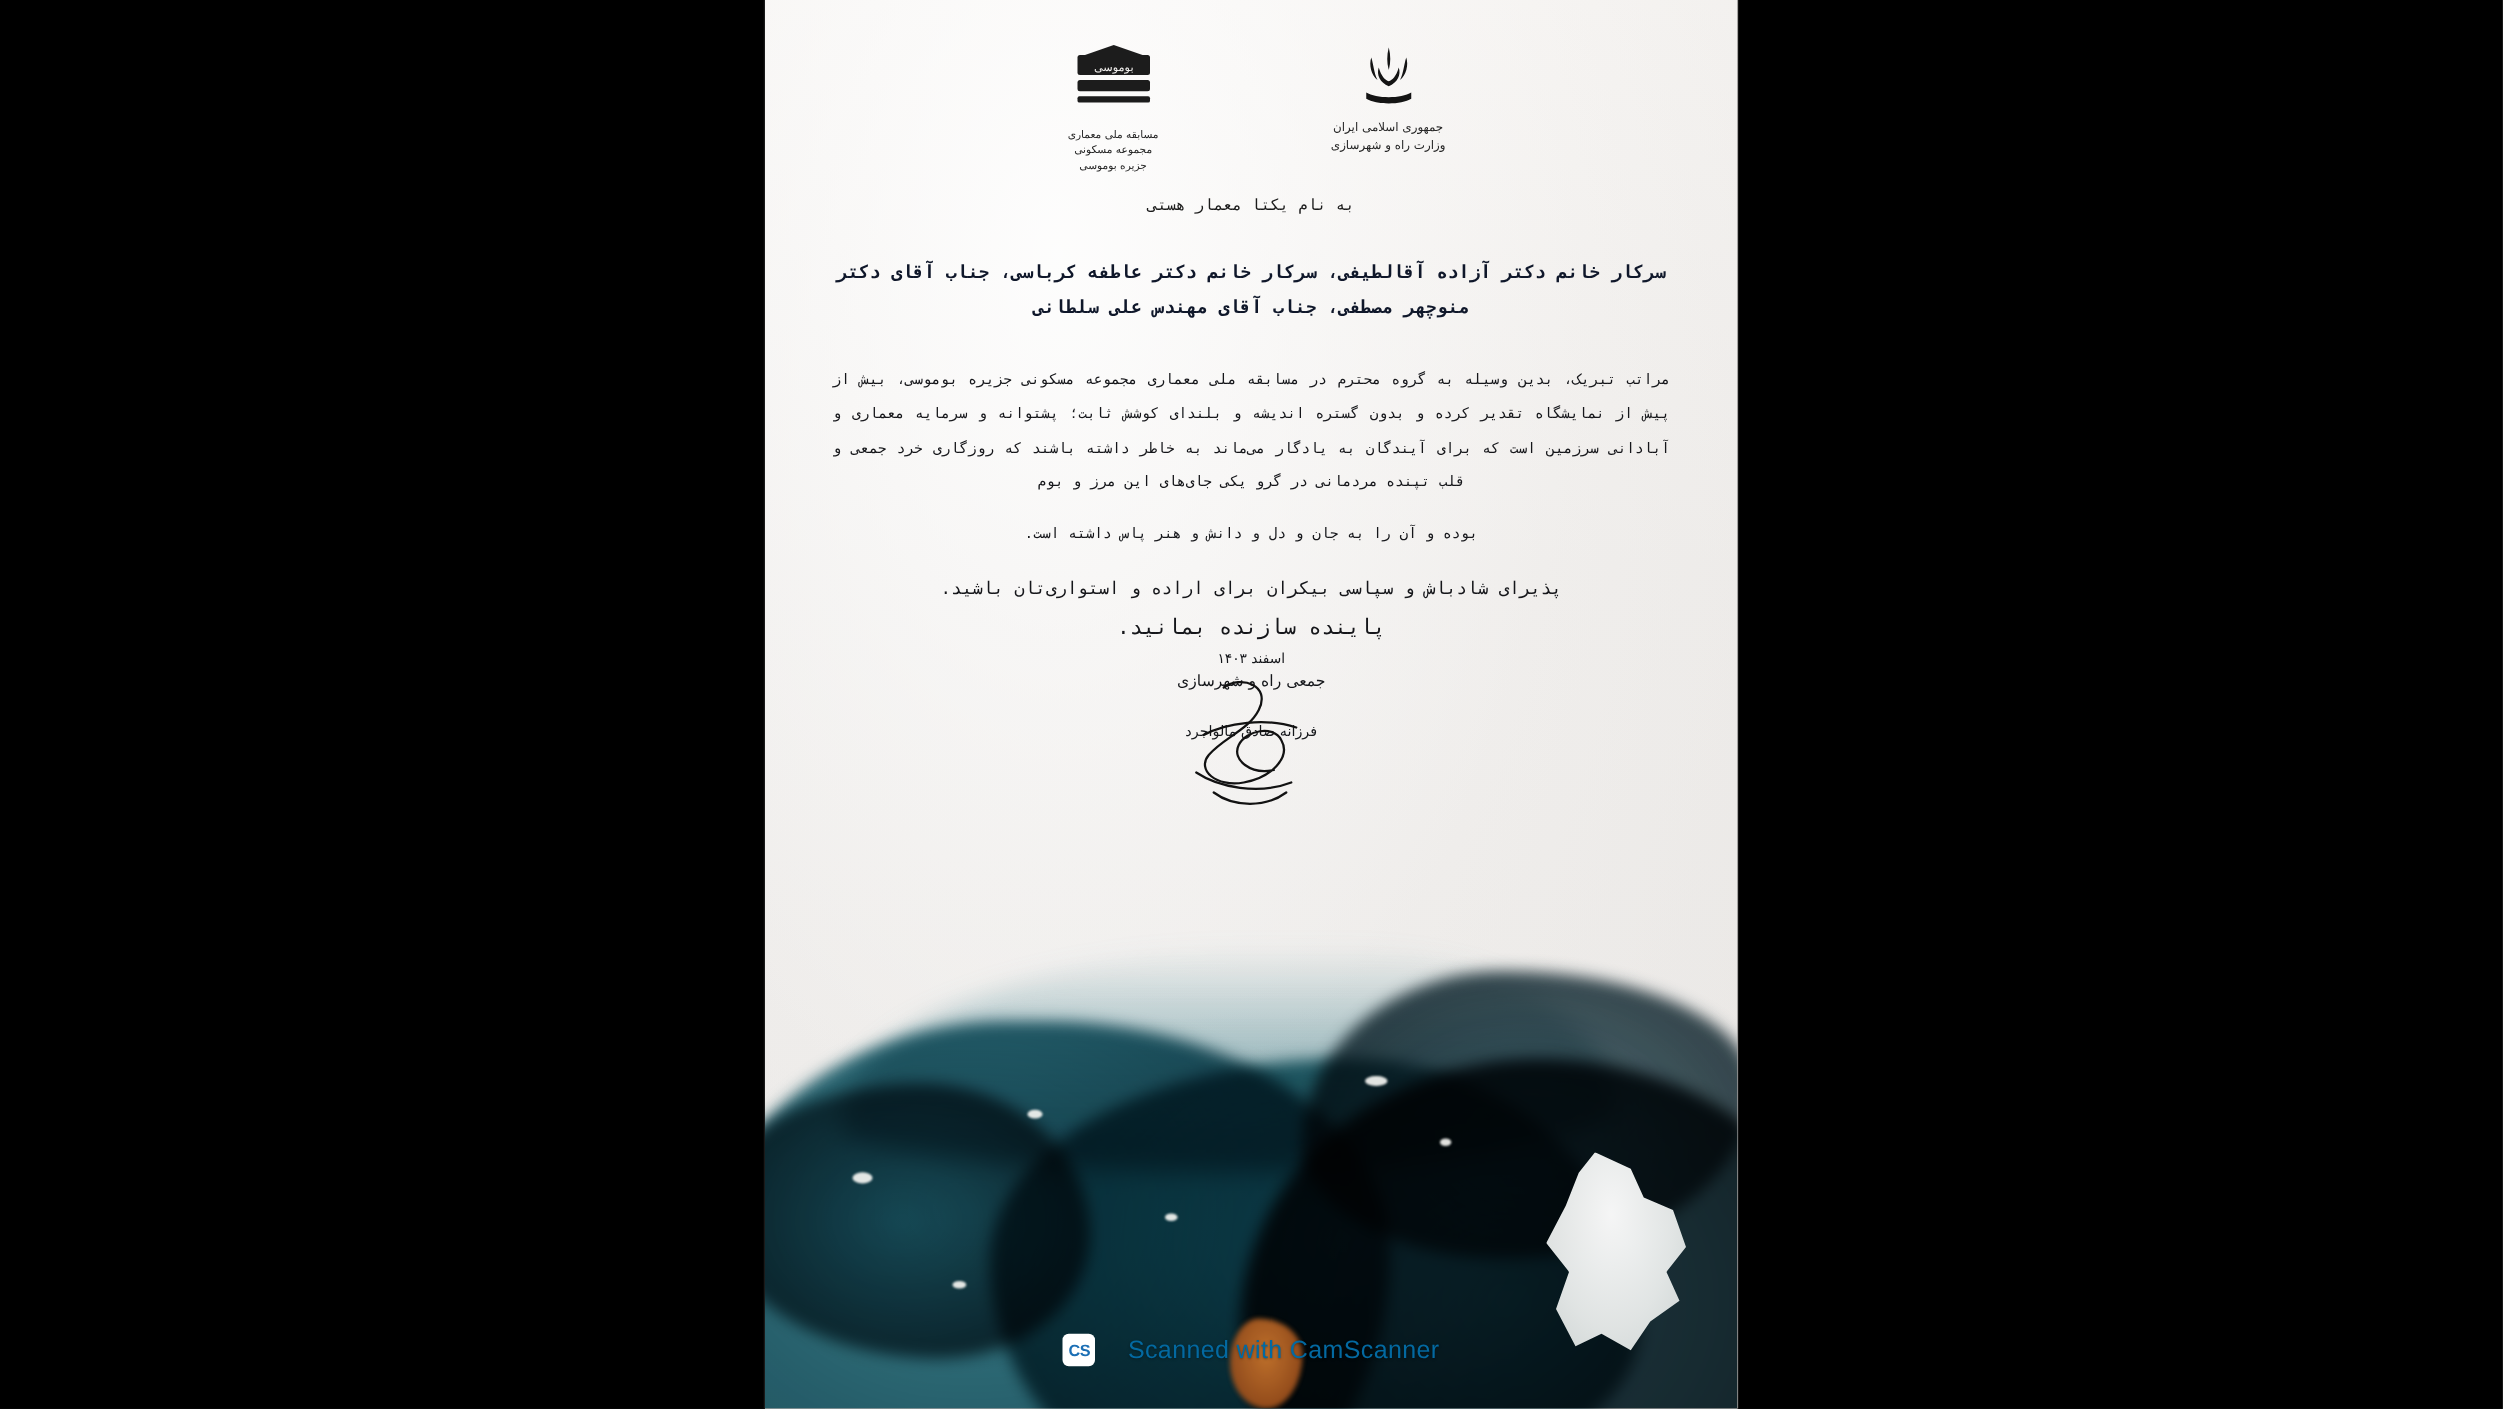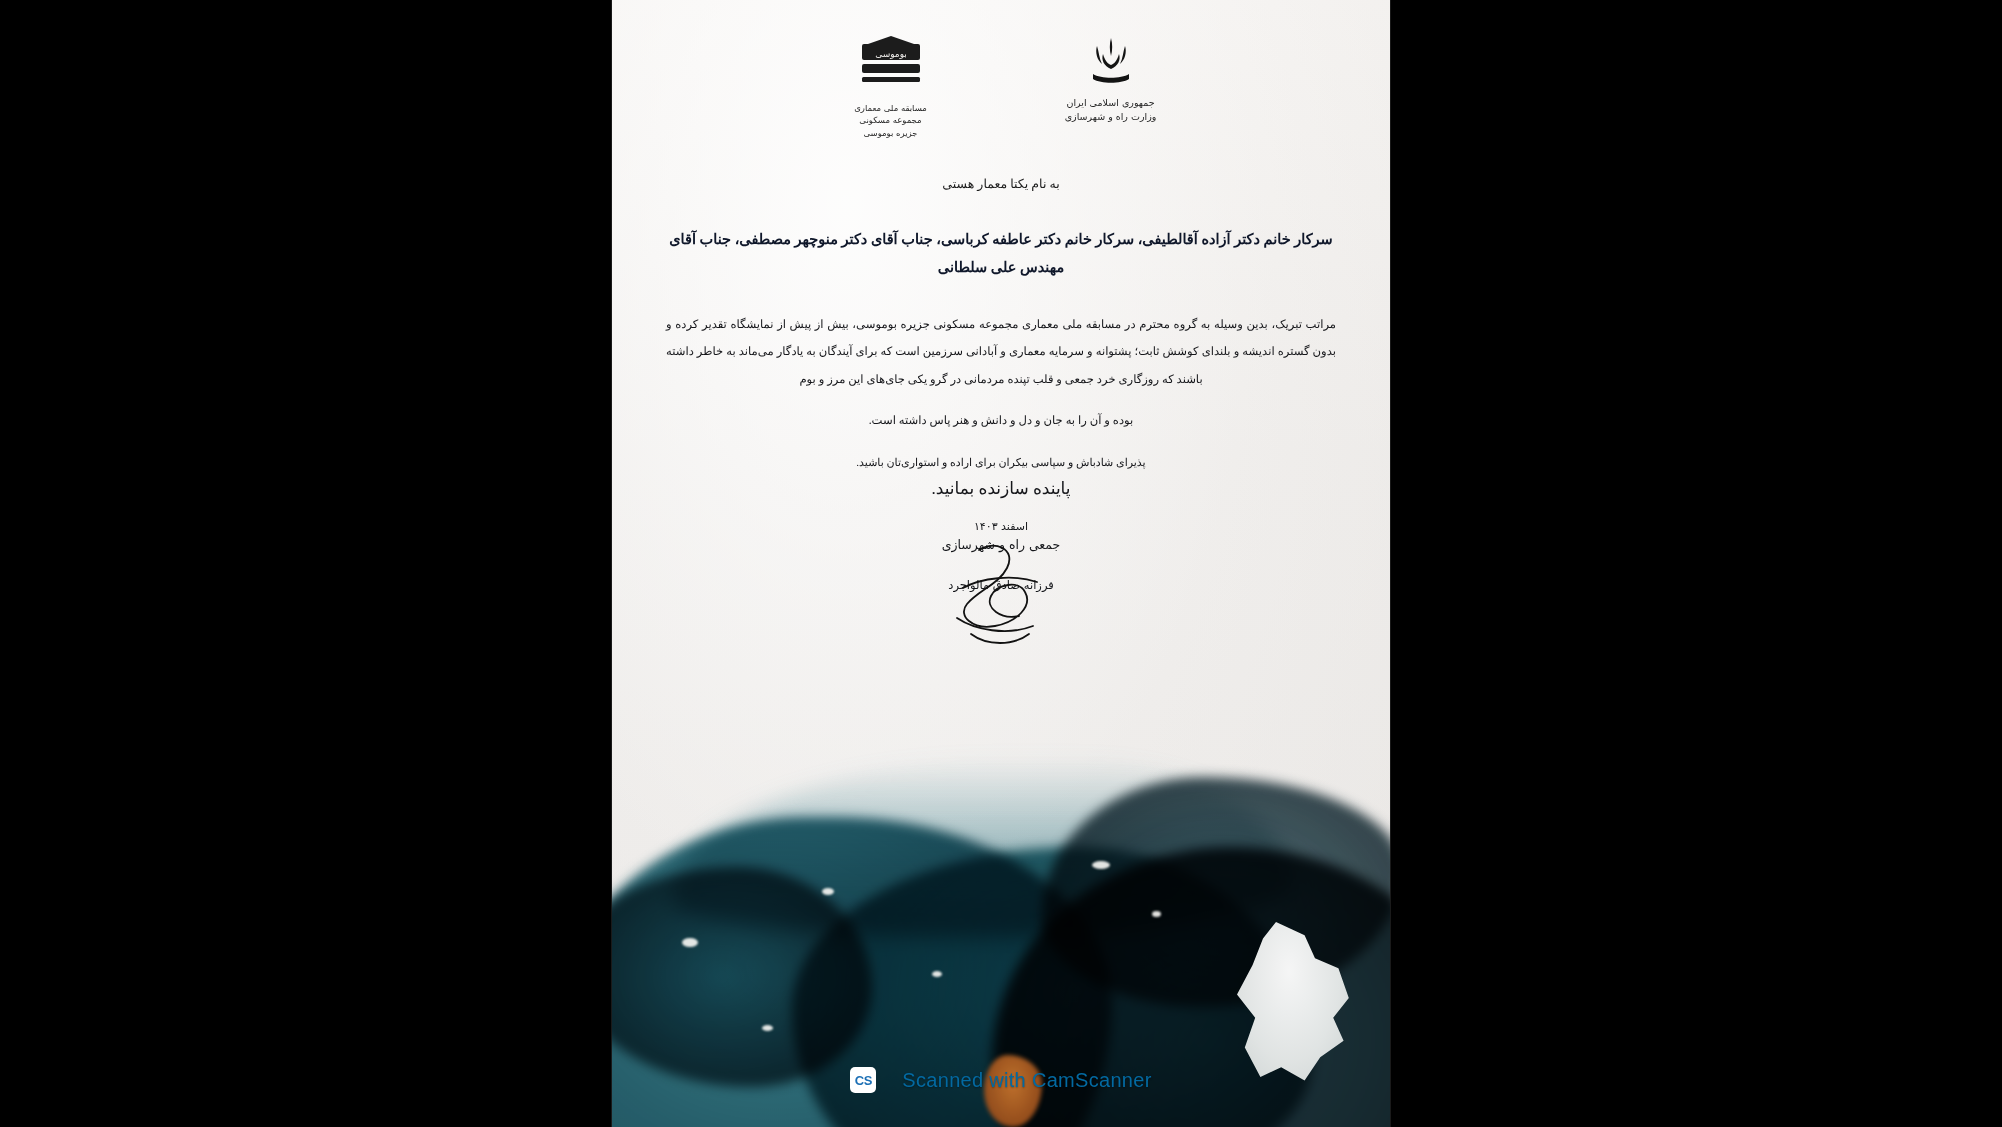--- a/index.html
+++ b/index.html
@@ -147,24 +147,24 @@
   }
   .logo-caption.small {
     font-size: 8.5px;
   }
 
   
   .body-text {
     position: absolute;
     left: 48px;
     right: 48px;
-    top: 176px;
+    top: 156px;
     text-align: center;
     color: #15161a;
-    font-family: Liberation Serif, serif;
+    font-family: Liberation Mono, monospace;
     direction: rtl;
   }
   .bismillah {
     font-size: 12.5px;
     letter-spacing: .3px;
     margin-bottom: 34px;
     color: #1b1b1b;
   }
   .salutation {
     font-size: 14.5px;
@@ -179,21 +179,21 @@
     text-align: justify;
     text-align-last: center;
     color: #15161a;
     margin: 0 6px 14px 6px;
   }
   .para.center {
     text-align: center;
     text-align-last: center;
   }
   .closing {
-    font-size: 11px;
+    font-size: 14px;
     line-height: 2.2;
     margin-top: 16px;
   }
   .final-line {
     font-size: 17px;
     margin-top: 4px;
   }
 
   
   .sign-block {

